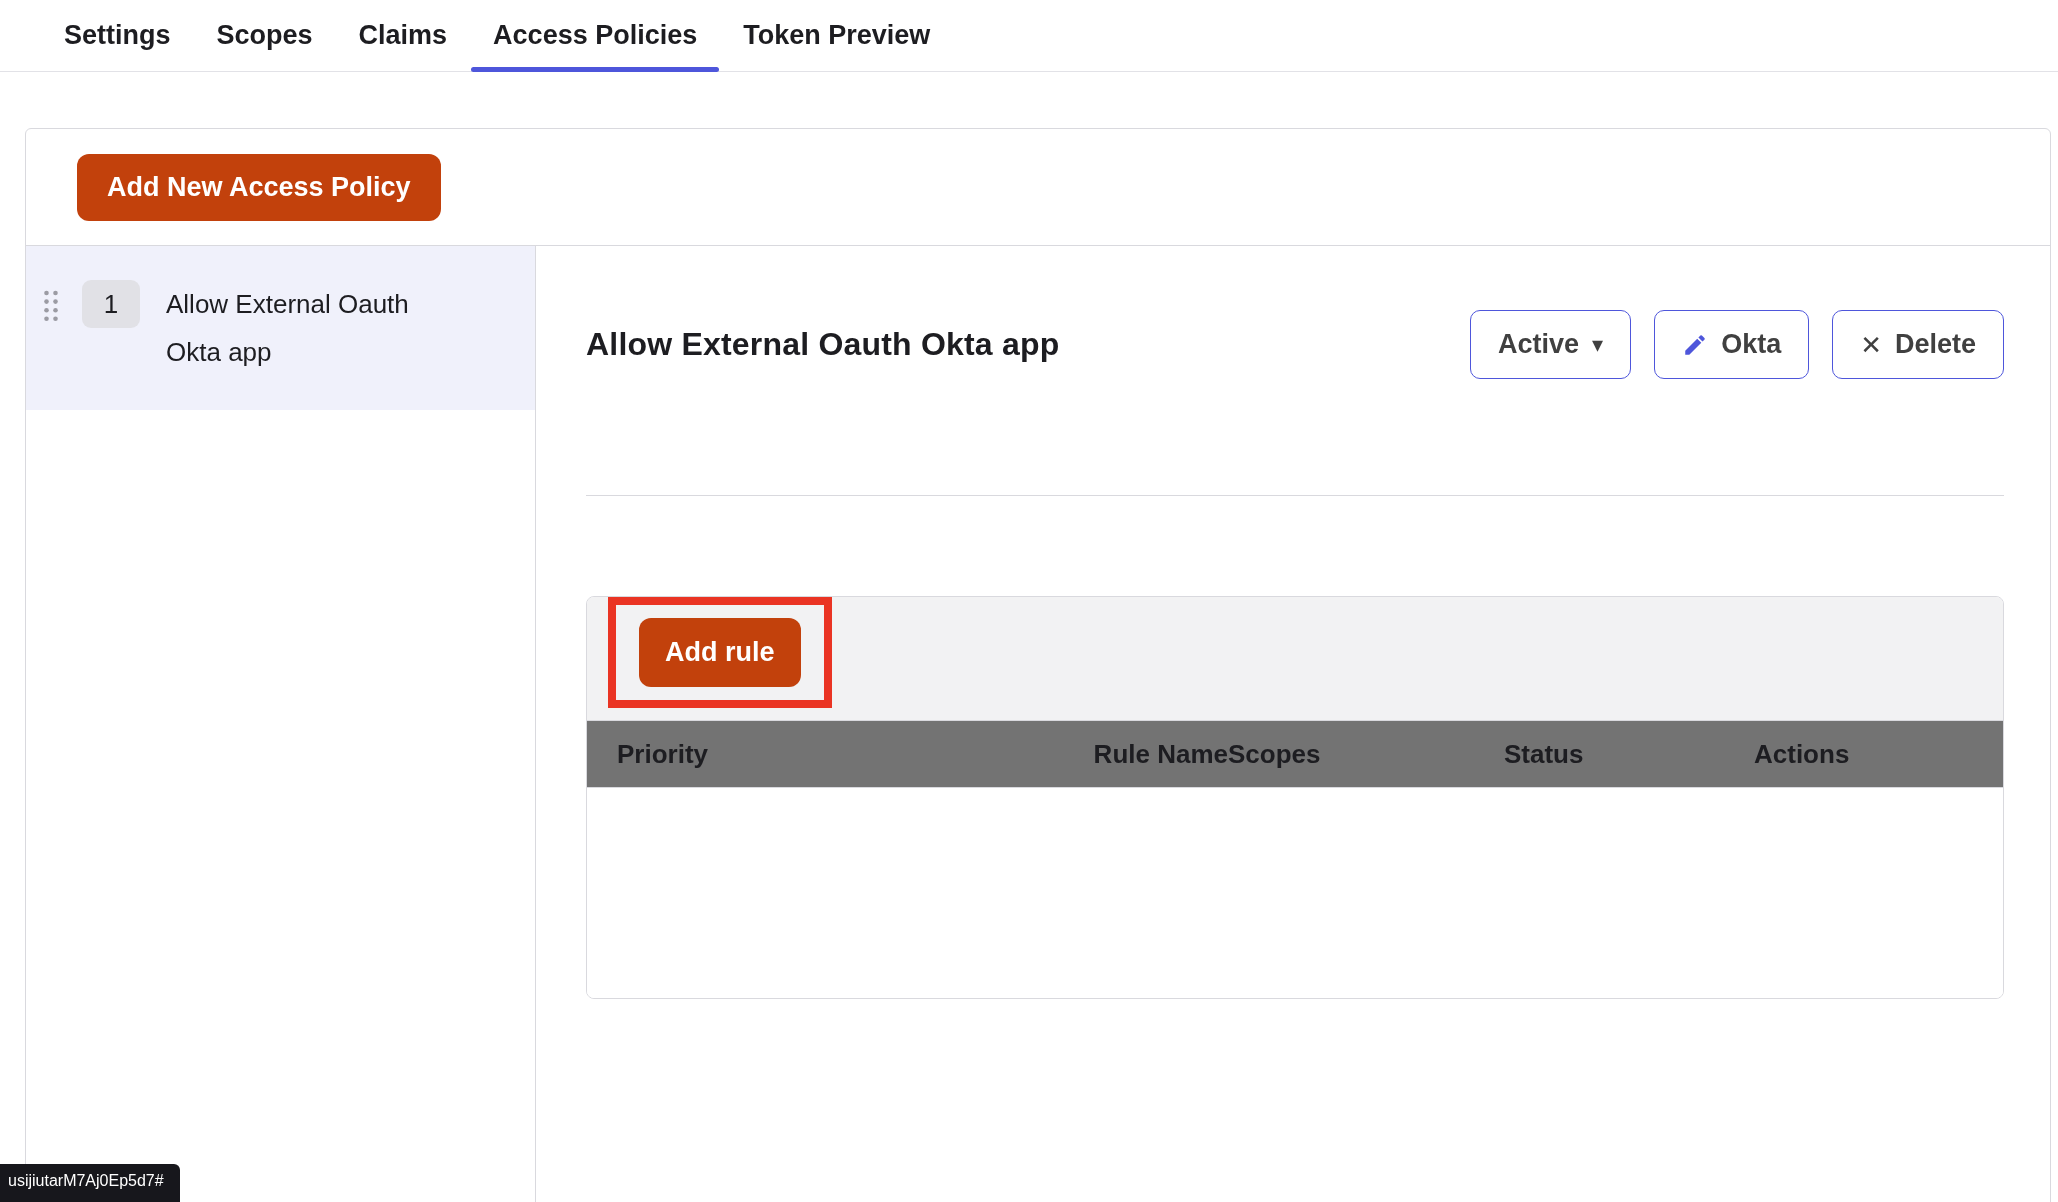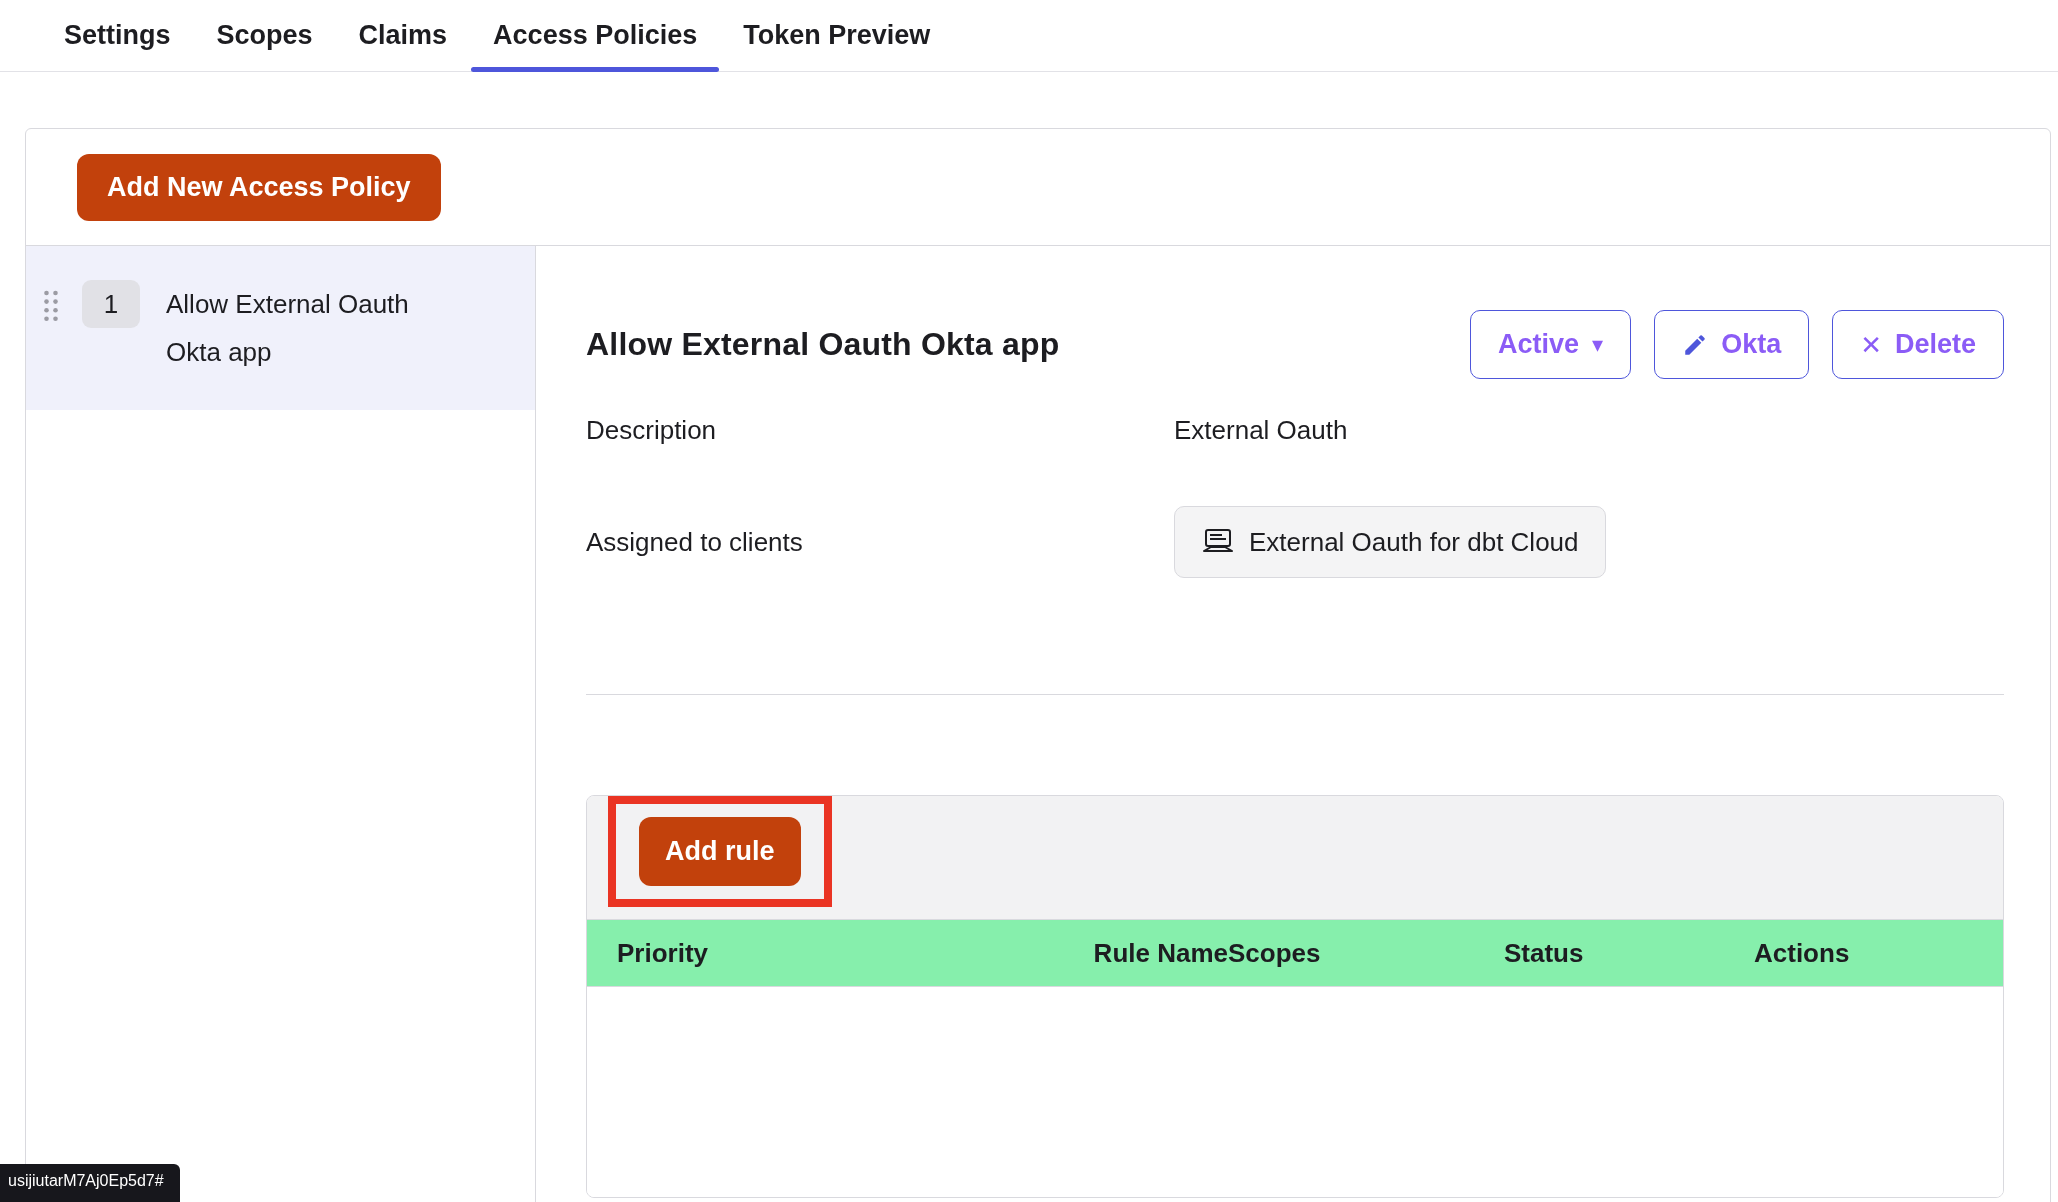--- a/index.html
+++ b/index.html
@@ -121,21 +121,21 @@
   .detail-header {
     display: flex;
     align-items: center;
     justify-content: space-between;
   }
   .detail-title { font-size: 32px; font-weight: 700; letter-spacing: 0.2px; }
   .detail-actions { display: flex; gap: 23px; }
   .btn-outline {
     background: #ffffff;
     border: 1px solid #4e56db;
-    color: #8b5cf6;
+    color: #404040;
     font-family: inherit;
     font-size: 27px;
     font-weight: 700;
     border-radius: 10px;
     height: 69px;
     padding: 0 27px;
     display: inline-flex;
     align-items: center;
     gap: 13px;
     cursor: pointer;
@@ -194,21 +194,21 @@
     line-height: 0;
   }
   .rules-header {
     display: flex;
     align-items: center;
     height: 67px;
     padding-left: 30px;
     font-size: 26px;
     font-weight: 700;
     border-bottom: 1px solid #d9d9de;
-    background: #86efac;
+    background: #737373;
   }
   .col-priority { width: 258px; }
   .col-rulename { width: 353px; text-align: right; }
   .col-scopes   { width: 276px; }
   .col-status   { width: 250px; }
   .col-actions  { flex: 1; }
   .rules-body { height: 210px; background: #ffffff; }
 
   
   .status-bar {
@@ -285,38 +285,20 @@
               </span>
               <span>Okta</span>
             </button>
             <button class="btn-outline">
               <span class="x-glyph">✕</span>
               <span>Delete</span>
             </button>
           </div>
         </div>
 
-        <div class="fields">
-          <div>Description</div>
-          <div>External Oauth</div>
-          <div>Assigned to clients</div>
-          <div>
-            <span class="chip">
-              <span>
-                <svg class="icon-svg" width="34" height="30" viewBox="0 0 34 30">
-                  <rect x="5" y="3" width="24" height="16" rx="2" fill="none" stroke="#1d1d21" stroke-width="2"></rect>
-                  <line x1="9" y1="8" x2="21" y2="8" stroke="#1d1d21" stroke-width="2"></line>
-                  <line x1="9" y1="12" x2="25" y2="12" stroke="#1d1d21" stroke-width="2"></line>
-                  <path d="M3 24 L10 20 h14 l7 4 z" fill="none" stroke="#1d1d21" stroke-width="2" stroke-linejoin="round"></path>
-                </svg>
-              </span>
-              <span>External Oauth for dbt Cloud</span>
-            </span>
-          </div>
-        </div>
 
         <div class="divider"></div>
 
         <div class="rules">
           <div class="rules-toolbar">
             <div class="annotation">
               <button class="btn-primary small">Add rule</button>
             </div>
           </div>
           <div class="rules-header">

